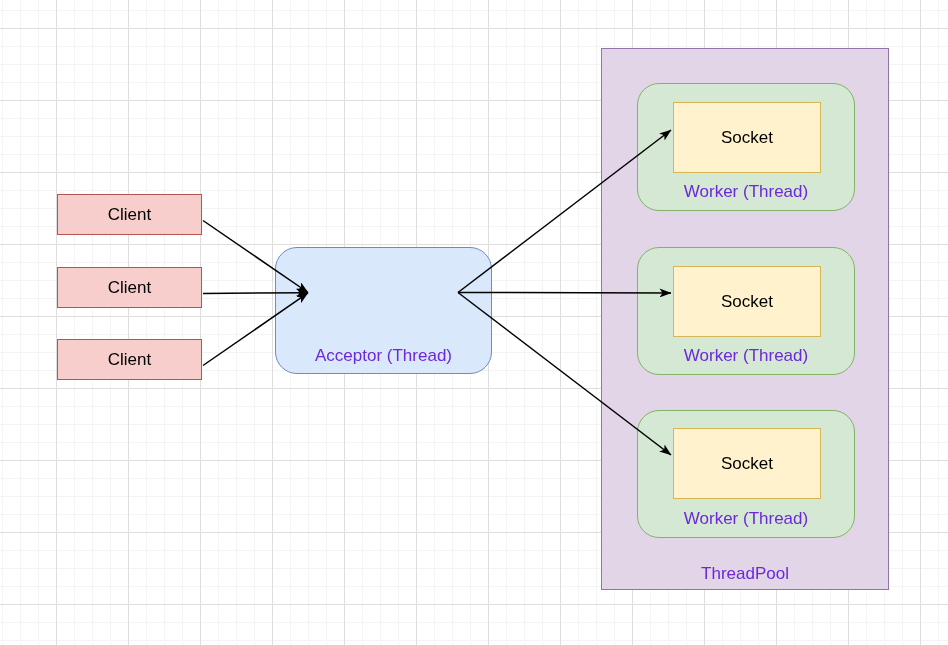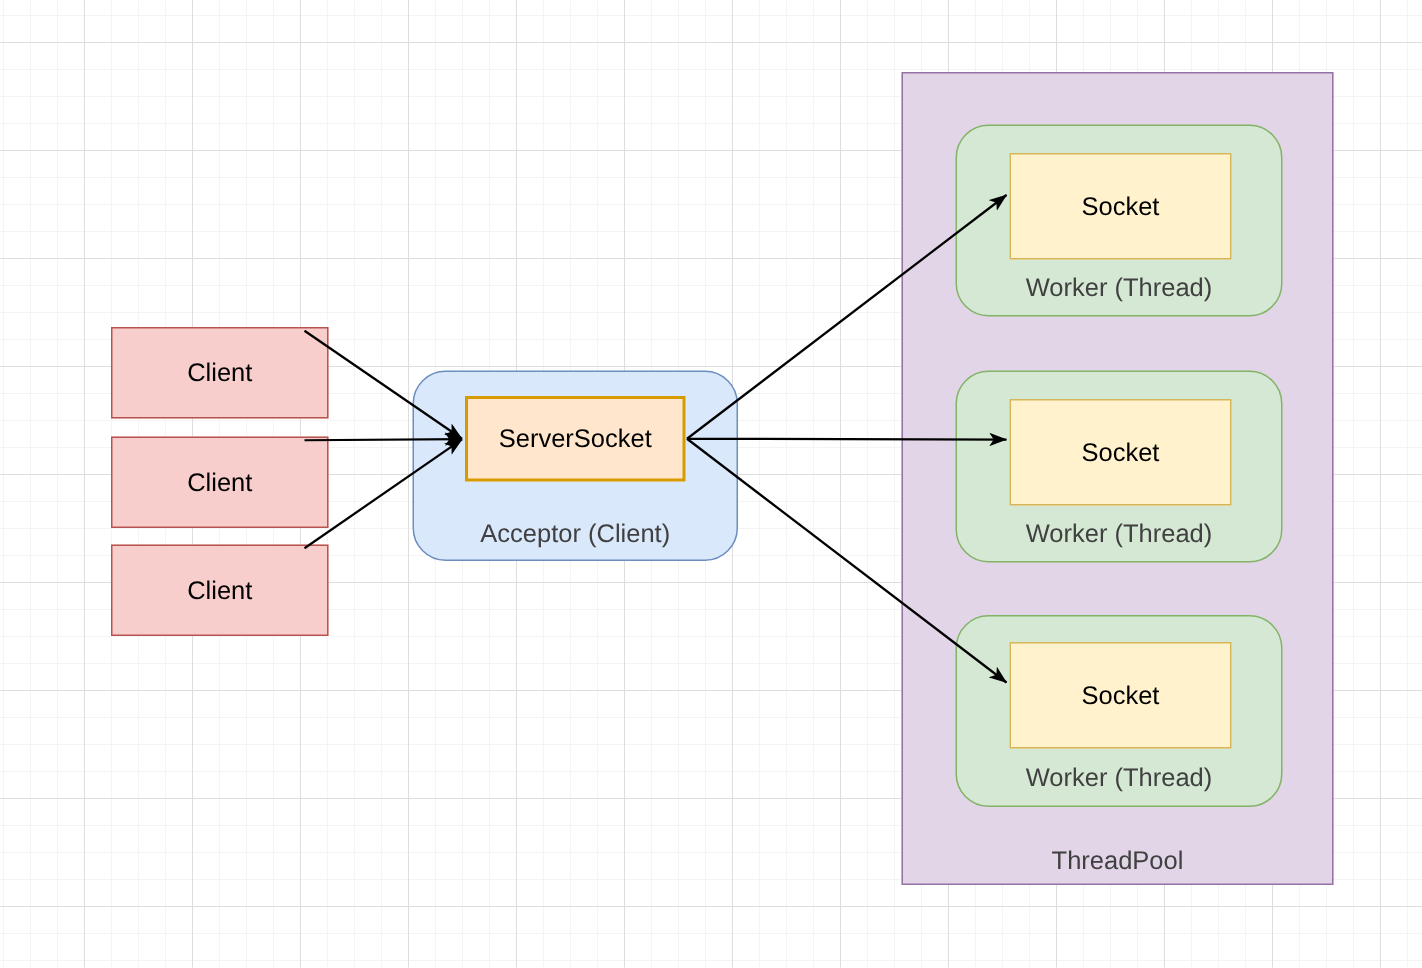--- a/index.html
+++ b/index.html
@@ -25,24 +25,23 @@
   .node {
     position: absolute;
     box-sizing: border-box;
     display: flex;
     align-items: center;
     justify-content: center;
     font-size: 17px;
     color: #000000;
   }
   .client {
-    left: 74px; width: 145px; height: 61px;
+    left: 57px; width: 145px; height: 41px;
     background: #f8cecc;
     border: 1.5px solid #b85450;
-    margin-top: 24px;
   }
   #client-1 { top: 194px; }
   #client-2 { top: 267px; }
   #client-3 { top: 339px; }
   .acceptor {
     left: 275px; top: 247px; width: 217px; height: 127px;
     background: #dae8fc;
     border: 1.5px solid #6c8ebf;
     border-radius: 22px;
   }
@@ -71,21 +70,21 @@
     border: 1.5px solid #d6b656;
   }
   #socket-1 { top: 102px; }
   #socket-2 { top: 266px; }
   #socket-3 { top: 428px; }
   .container-label {
     position: absolute;
     left: 0; right: 0;
     text-align: center;
     font-size: 17px;
-    color: #404040;
+    color: #6d28d9;
   }
   .acceptor .container-label  { bottom: 7px; }
   .worker .container-label    { bottom: 8px; }
   .threadpool .container-label{ bottom: 5px; margin-top: 12px; }
   #edges {
     position: absolute;
     left: 0; top: 0;
     width: 948px; height: 645px;
     pointer-events: none;
   }
@@ -117,26 +116,23 @@
     <span>Socket</span>
   </div>
   <div class="node socket" id="socket-2">
     <span>Socket</span>
   </div>
   <div class="node socket" id="socket-3">
     <span>Socket</span>
   </div>
 
   <div class="node acceptor" id="acceptor">
-    <span class="container-label">Acceptor (Client)</span>
+    <span class="container-label">Acceptor (Thread)</span>
   </div>
 
-  <div class="node serversocket" id="serversocket">
-    <span>ServerSocket</span>
-  </div>
 
   <div class="node client" id="client-1">
     <span>Client</span>
   </div>
   <div class="node client" id="client-2">
     <span>Client</span>
   </div>
   <div class="node client" id="client-3">
     <span>Client</span>
   </div>

